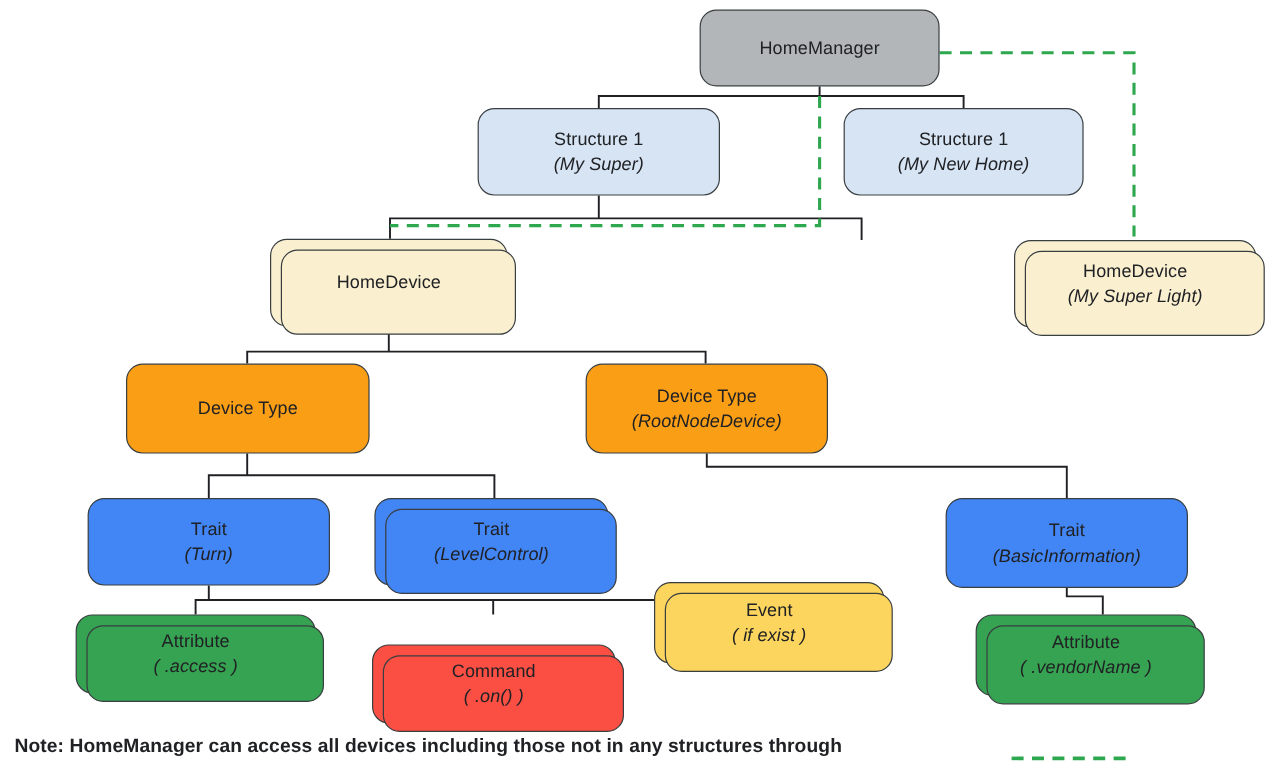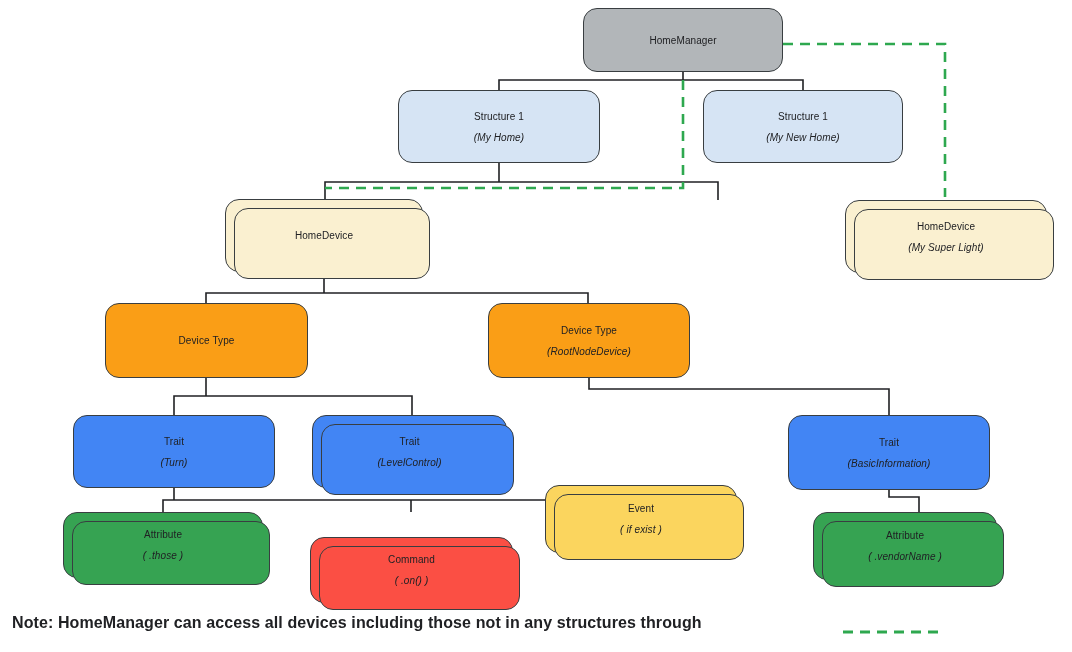--- a/index.html
+++ b/index.html
@@ -6,21 +6,21 @@
   #canvas{
     position:relative;width:1072px;height:652px;background:#ffffff;overflow:hidden;
     font-family:"Liberation Sans","DejaVu Sans",sans-serif;color:#202124;
   }
   #wires{position:absolute;left:0;top:0;z-index:0;}
   .node{
     position:absolute;z-index:1;box-sizing:border-box;
     background:var(--fill,#eee);
     border:1.6px solid #393e41;border-radius:14px;
     display:flex;flex-direction:column;align-items:center;justify-content:center;
-    font-size:10px;line-height:21px;text-align:center;color:#202124;
+    font-size:15px;line-height:21px;text-align:center;color:#202124;
     letter-spacing:.1px;font-weight:500;
   }
   .node.stacked::before{
     content:"";position:absolute;z-index:-1;left:8px;top:8px;
     width:100%;height:100%;box-sizing:border-box;
     background:var(--fill,#eee);border:1.6px solid #393e41;border-radius:14px;
   }
   .inst{font-style:italic;}
   #note{
     position:absolute;left:12px;top:614px;z-index:1;
@@ -46,21 +46,21 @@
     <path d="M683 80 V188 H325" fill="none" stroke-width="2.6" stroke-dasharray="10 7" stroke="#2EA84F"></path>
     <path d="M843 632 H943" fill="none" stroke-width="3" stroke-dasharray="10 7" stroke="#2EA84F"></path>
   </svg>
 
   <div class="node" style="left: 583px; top: 8px; width: 200px; height: 64px; --fill: #B2B6B9;">
     <span class="lbl">HomeManager</span>
   </div>
 
   <div class="node" style="left: 398px; top: 90px; width: 202px; height: 73px; --fill: #D6E4F4;">
     <span class="lbl">Structure 1</span>
-    <span class="inst">(My Home)</span>
+    <span class="inst">(My Super)</span>
   </div>
 
   <div class="node" style="left: 703px; top: 90px; width: 200px; height: 73px; --fill: #D6E4F4;">
     <span class="lbl">Structure 1</span>
     <span class="inst">(My New Home)</span>
   </div>
 
   <div class="node stacked" style="left: 225px; top: 199px; width: 198px; height: 73px; --fill: #FAF0D0;">
     <span class="lbl">HomeDevice</span>
   </div>
@@ -90,21 +90,21 @@
     <span class="inst">(LevelControl)</span>
   </div>
 
   <div class="node" style="left: 788px; top: 415px; width: 202px; height: 75px; --fill: #4285F4;">
     <span class="lbl">Trait</span>
     <span class="inst">(BasicInformation)</span>
   </div>
 
   <div class="node stacked" style="left: 63px; top: 512px; width: 200px; height: 66px; --fill: #36A352;">
     <span class="lbl">Attribute</span>
-    <span class="inst">( .those )</span>
+    <span class="inst">( .access )</span>
   </div>
 
   <div class="node stacked" style="left: 310px; top: 512px; width: 203px; height: 66px; margin-top: 25px; --fill: #FB4F44;">
     <span class="lbl">Command</span>
     <span class="inst">( .on() )</span>
   </div>
 
   <div class="node stacked" style="left: 545px; top: 485px; width: 192px; height: 68px; --fill: #FBD55E;">
     <span class="lbl">Event</span>
     <span class="inst">( if exist )</span>

